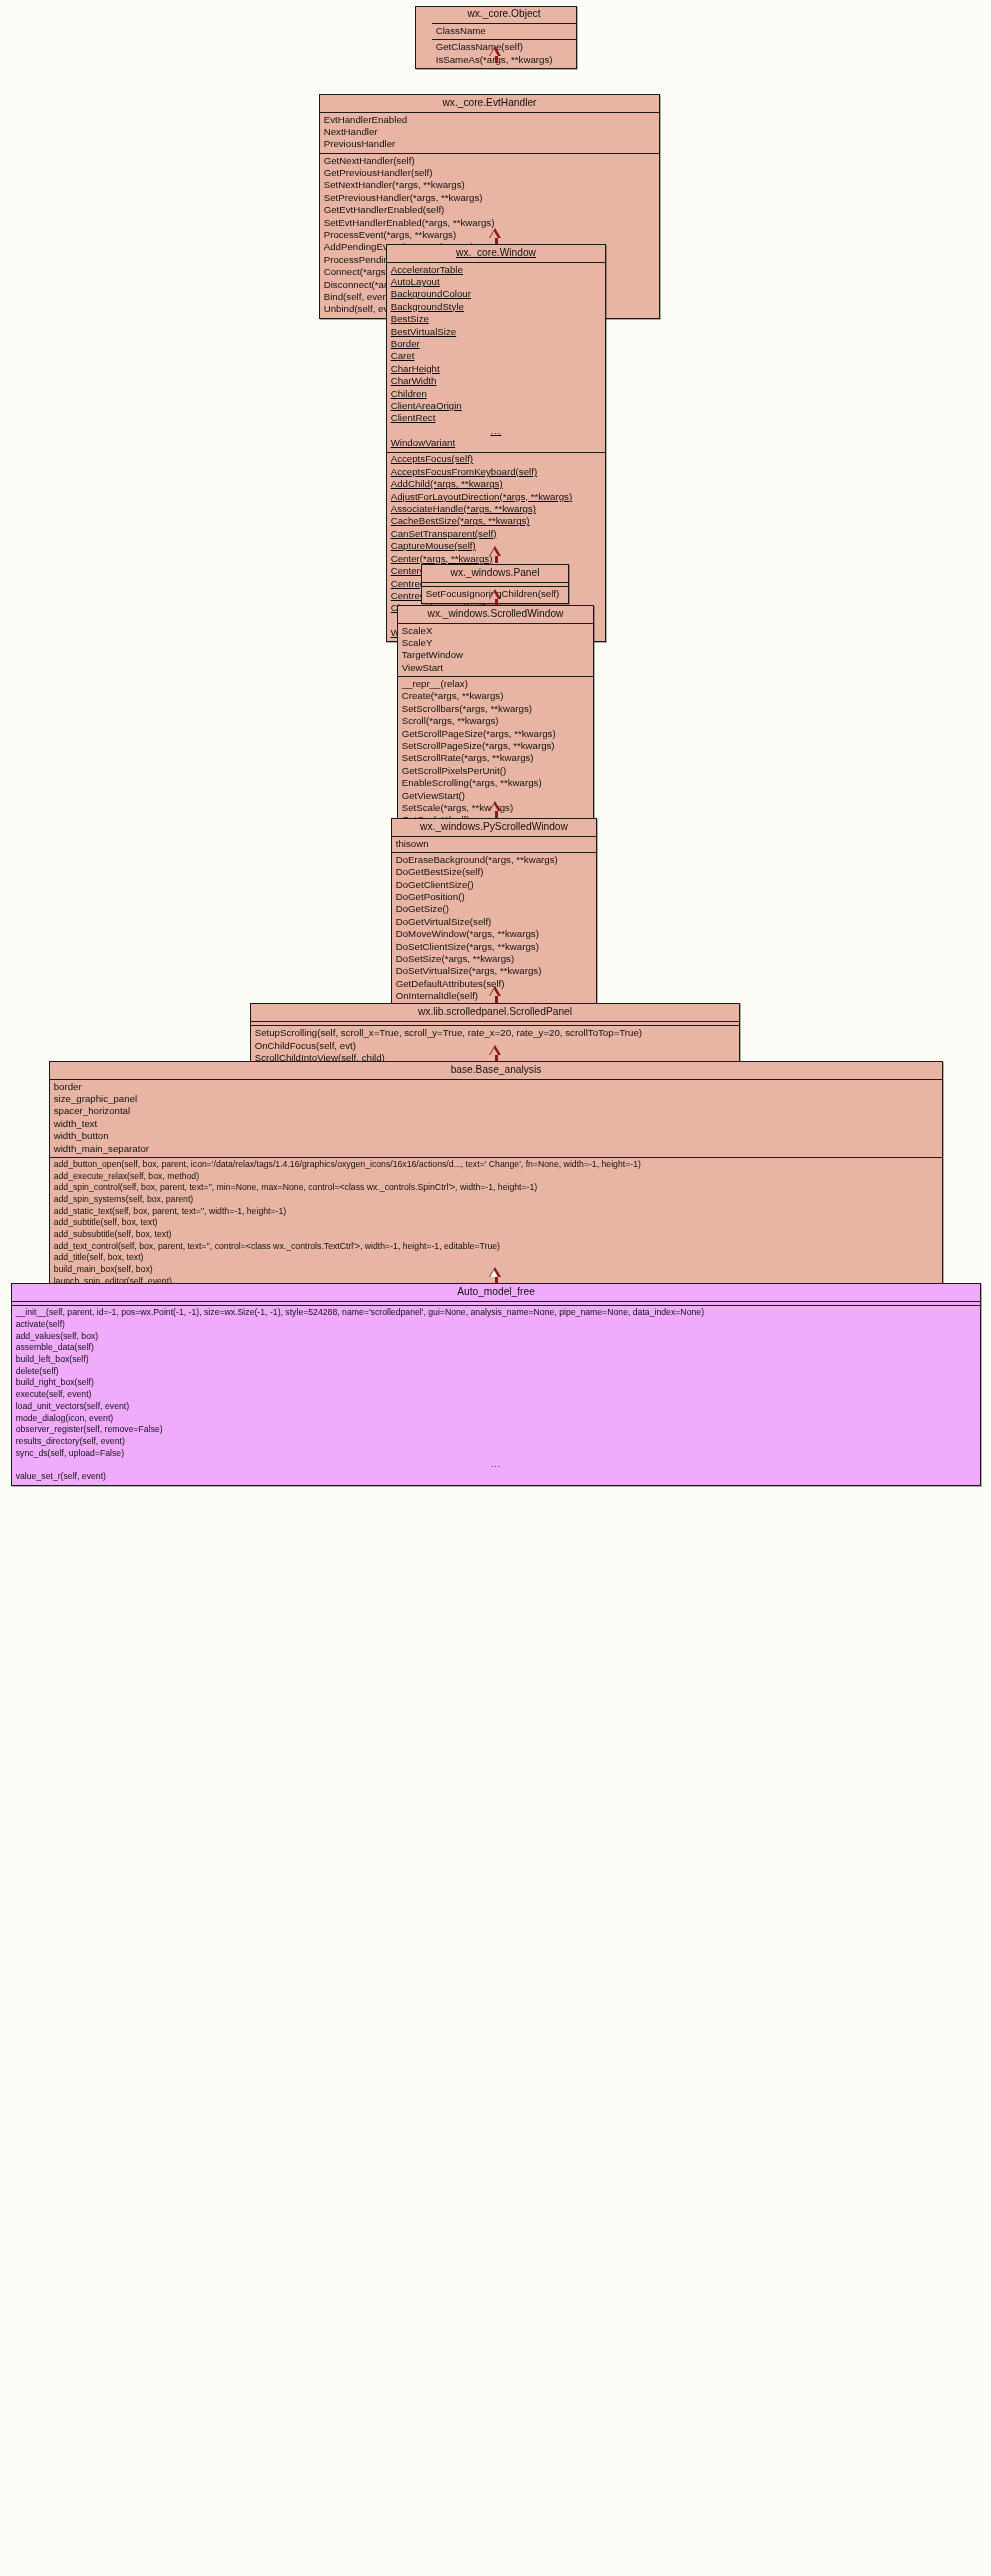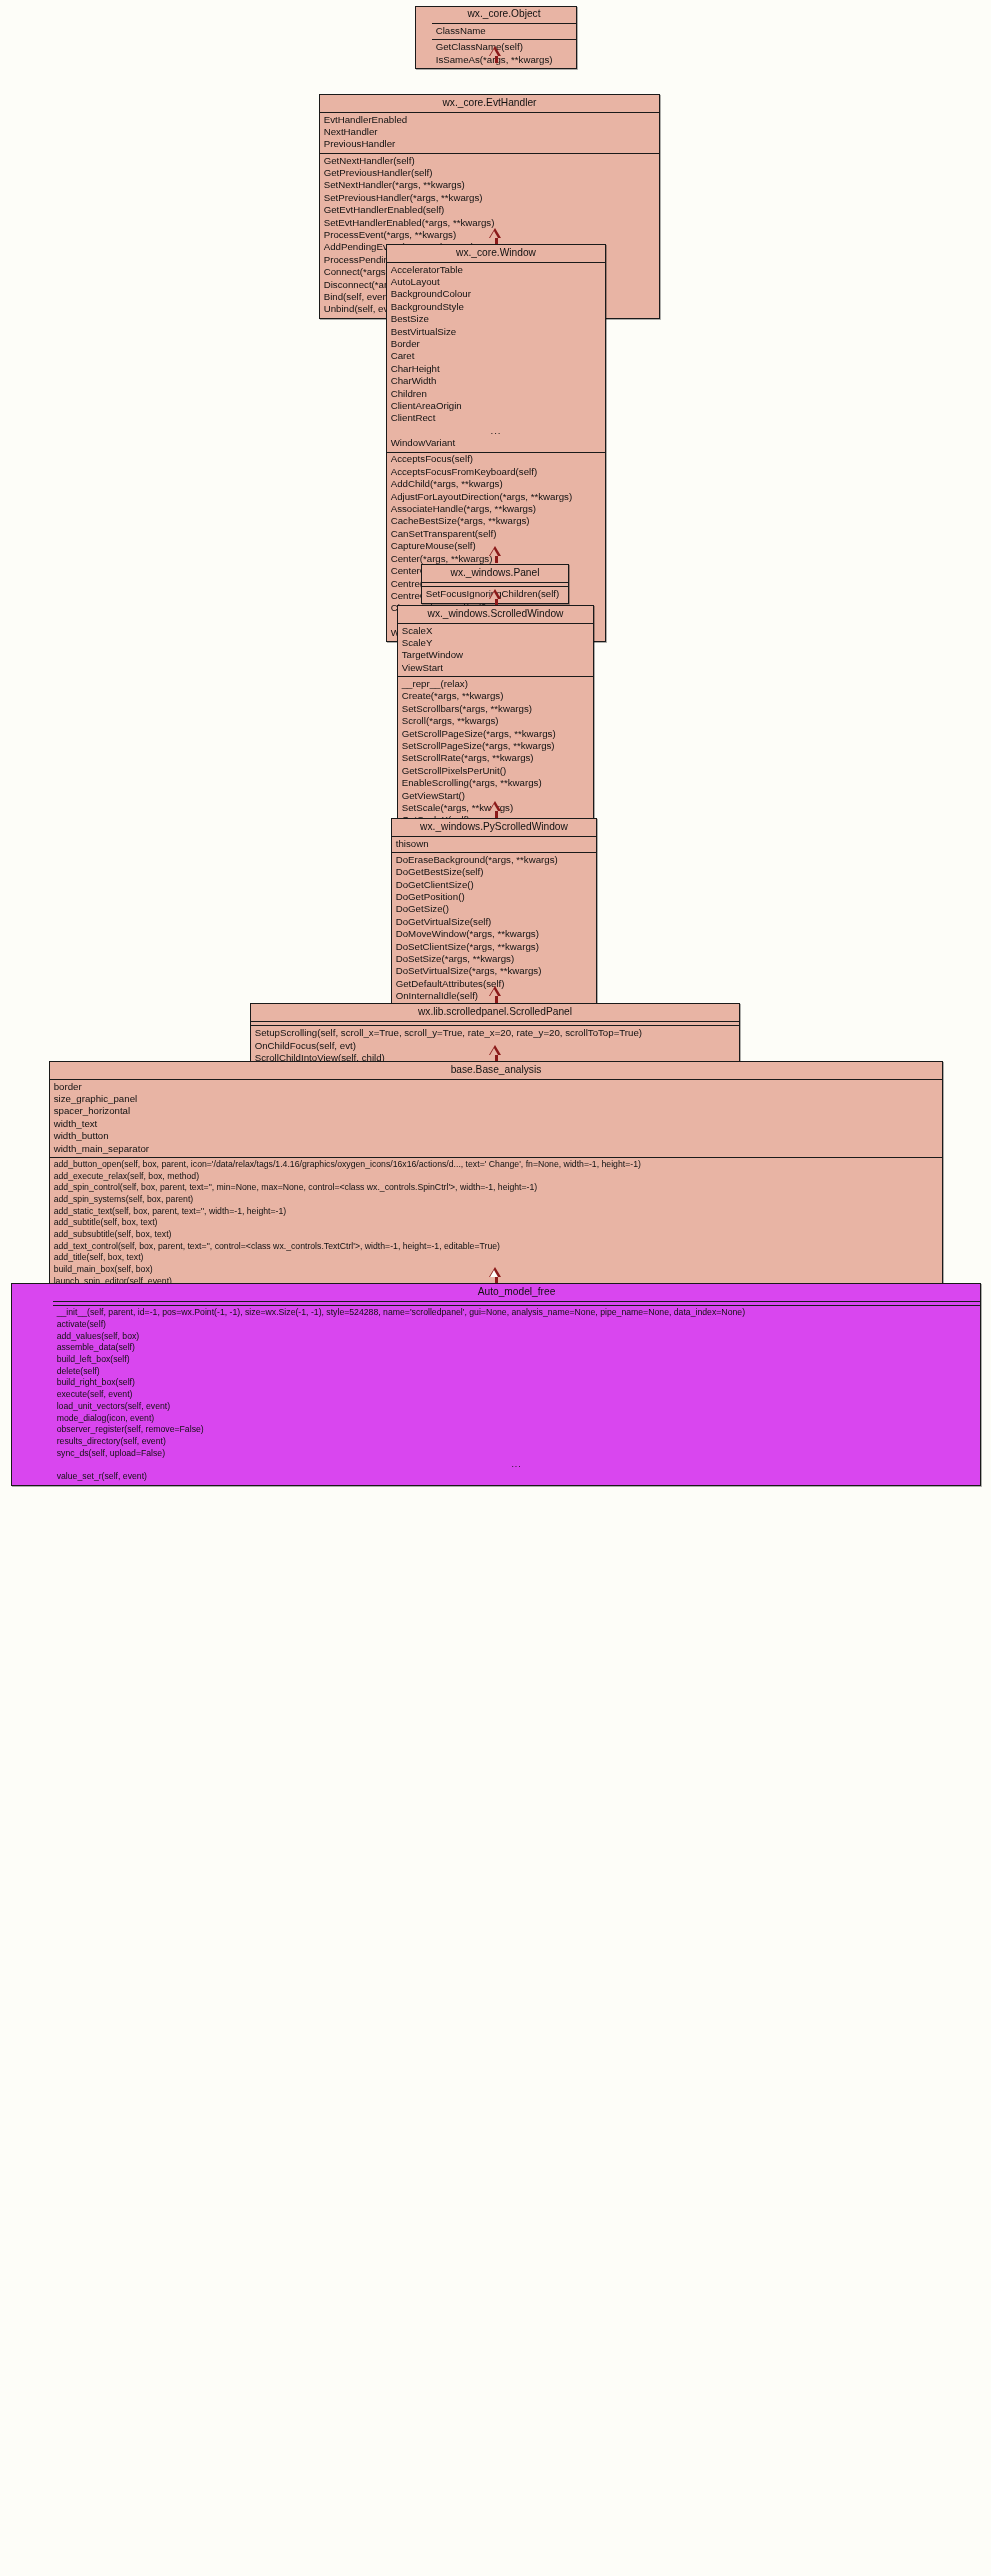--- a/index.html
+++ b/index.html
@@ -13,21 +13,21 @@
   .diagram{position:relative;width:992px;height:2576px;}
 
   
   .umlbox{
     position:absolute;
     background:#e8b4a4;
     border:1.4px solid #1a1a1a;
     box-sizing:border-box;
     box-shadow:0.9px 0.9px 0 rgba(0,0,0,0.35);
   }
-  .umlbox.pinkvar{background:#d946ef;padding-left:41px;}
+  .umlbox.pinkvar{background:#f0abfc;}
   .uml-title{
     text-align:center;
     font-size:10.2px;
     color:#111;
     padding:1.9px 3.7px 2.8px 3.7px;
     border-bottom:1.4px solid #1a1a1a;
     line-height:12px;
     white-space:nowrap;
   }
   .uml-attrs{
@@ -110,21 +110,21 @@
       <div class="uml-row">Connect(*args, **kwargs)</div>
       <div class="uml-row">Disconnect(*args, **kwargs)</div>
       <div class="uml-row">Bind(self, event, handler, source=None, id=-1, id2=-1)</div>
       <div class="uml-row">Unbind(self, event, source=None, id=-1, id2=-1, handler=None)</div>
     </div>
   </div>
 
   <div class="inh-line" style="left:495px;top:233px;height:11px;"></div>
   <div class="inh-arrow" style="left:489px;top:228px;"></div>
 
-  <div class="umlbox" style="left:386px;top:244px;width:220px;">
+  <div class="umlbox" style="left:386px;top:244px;width:220px;text-decoration:underline;">
     <div class="uml-title">wx._core.Window</div>
     <div class="uml-attrs">
       <div class="uml-row">AcceleratorTable</div>
       <div class="uml-row">AutoLayout</div>
       <div class="uml-row">BackgroundColour</div>
       <div class="uml-row">BackgroundStyle</div>
       <div class="uml-row">BestSize</div>
       <div class="uml-row">BestVirtualSize</div>
       <div class="uml-row">Border</div>
       <div class="uml-row">Caret</div>

